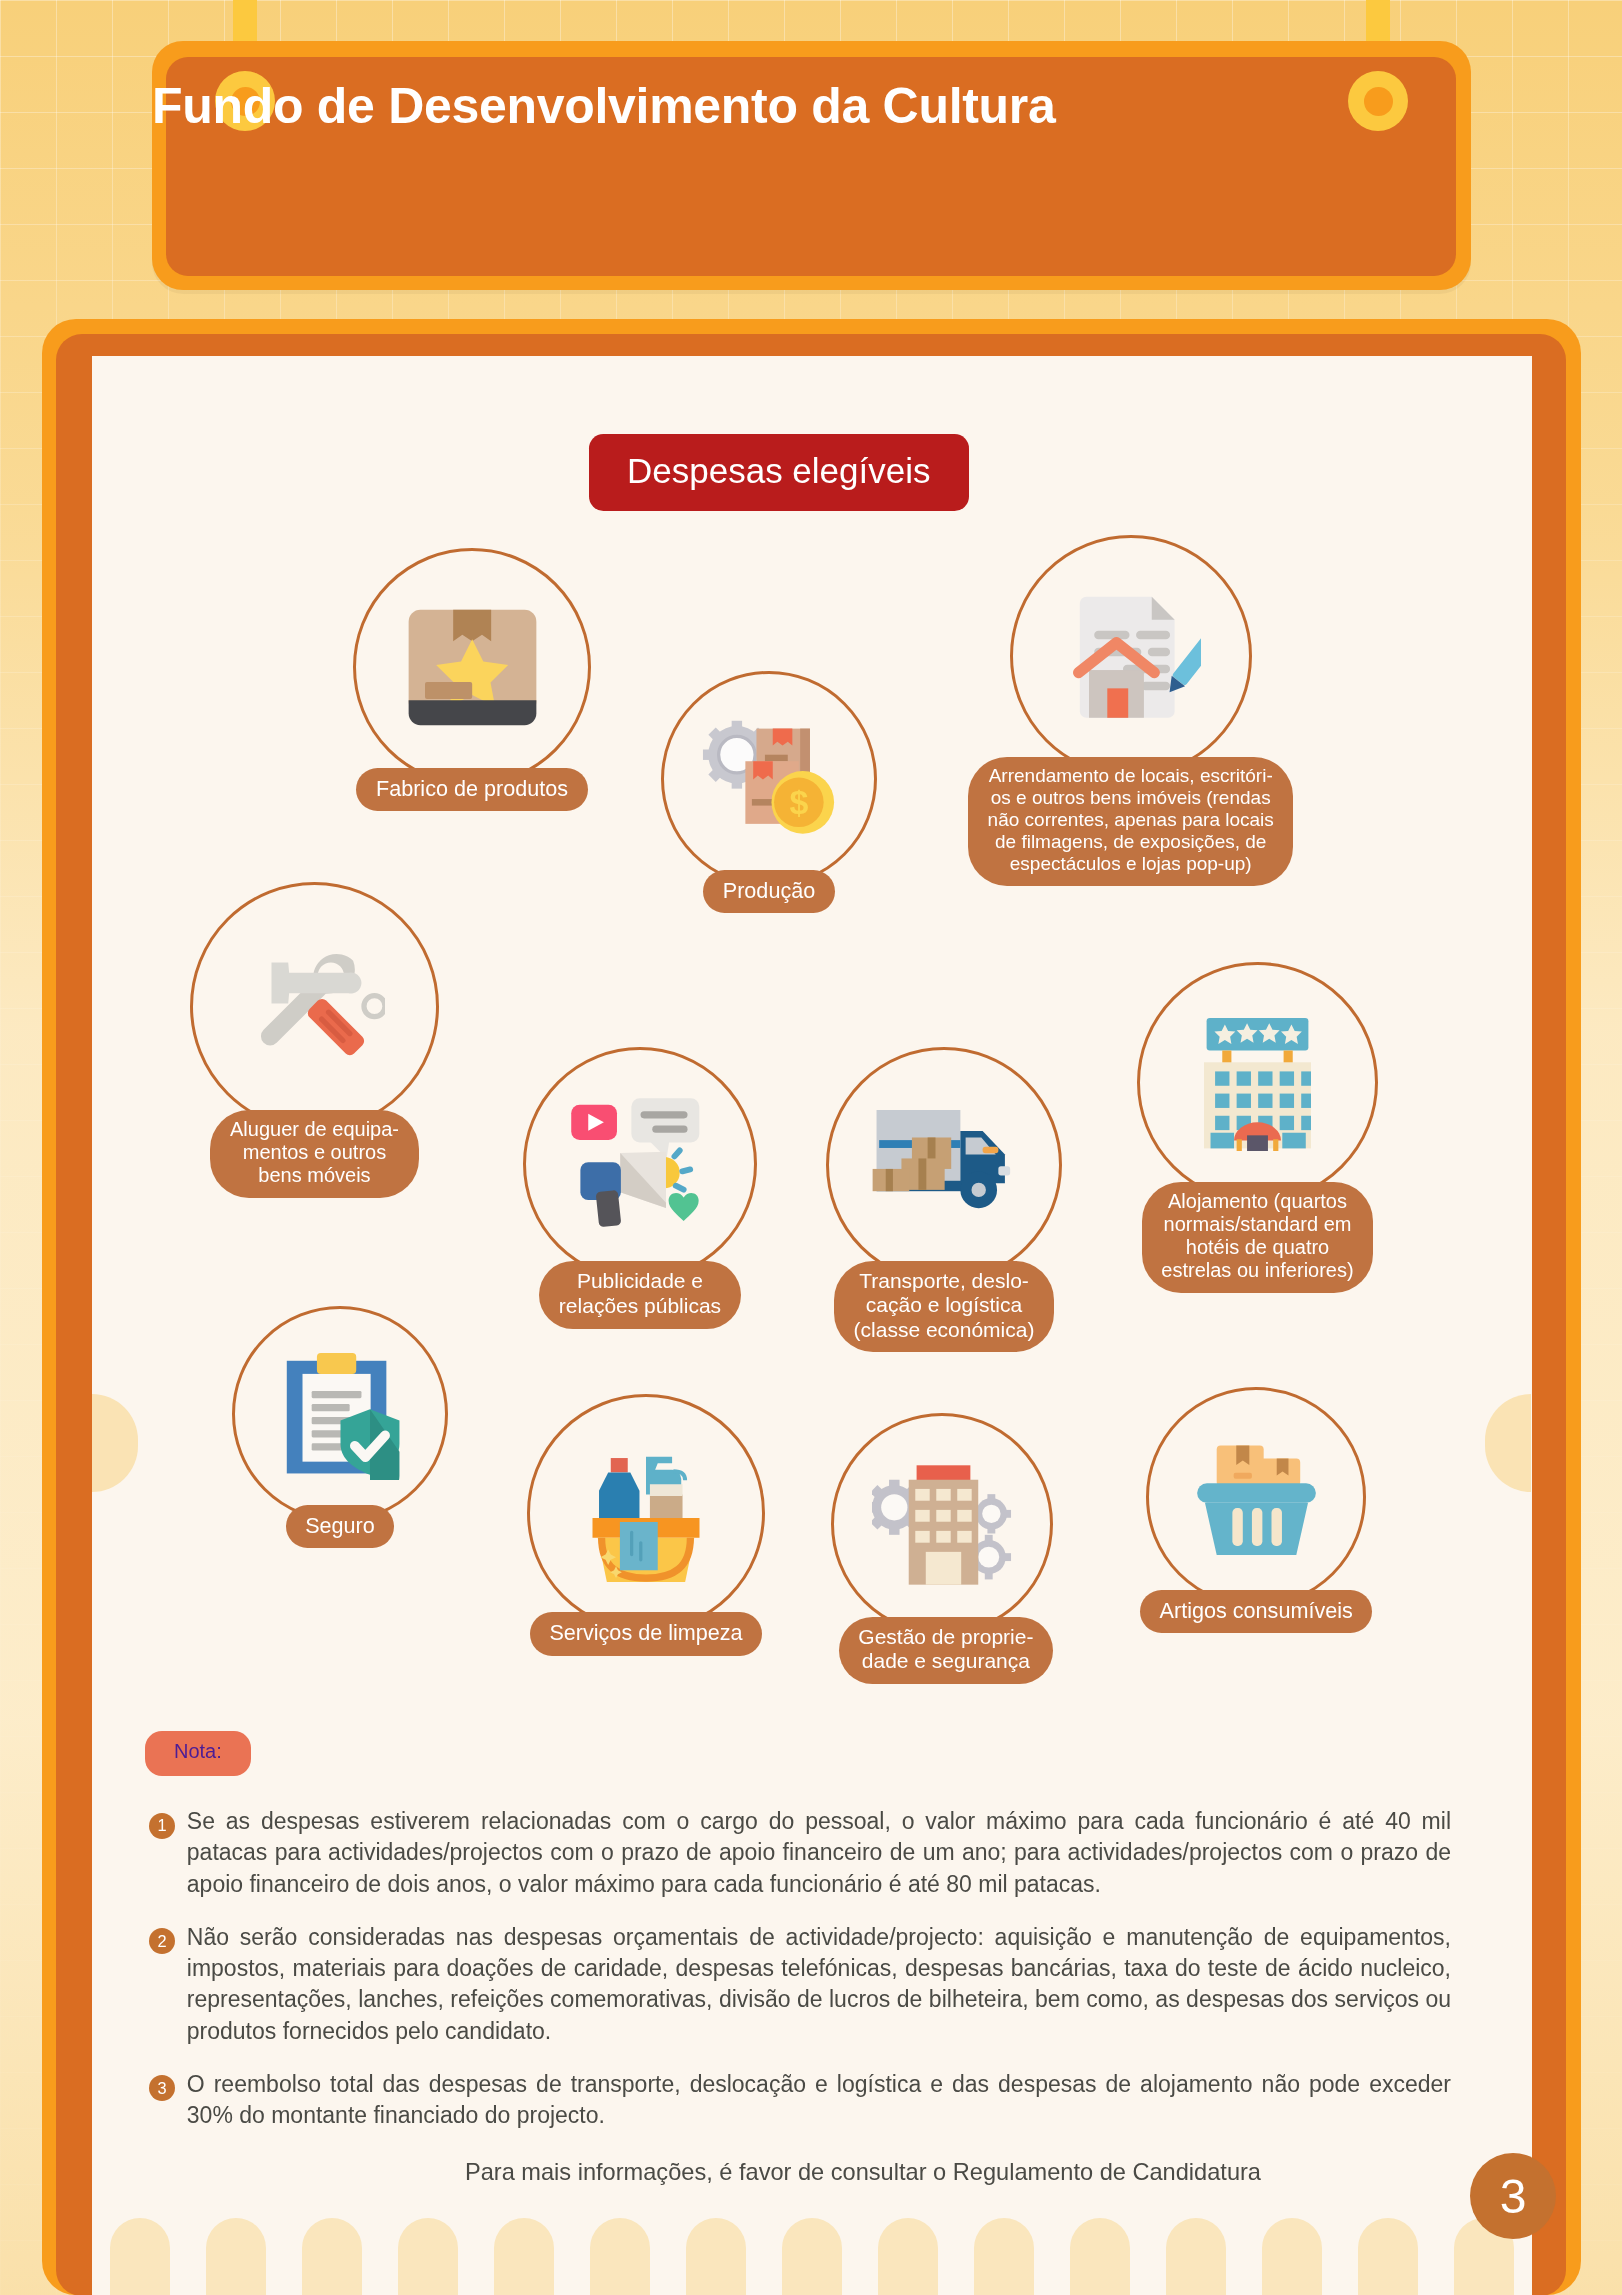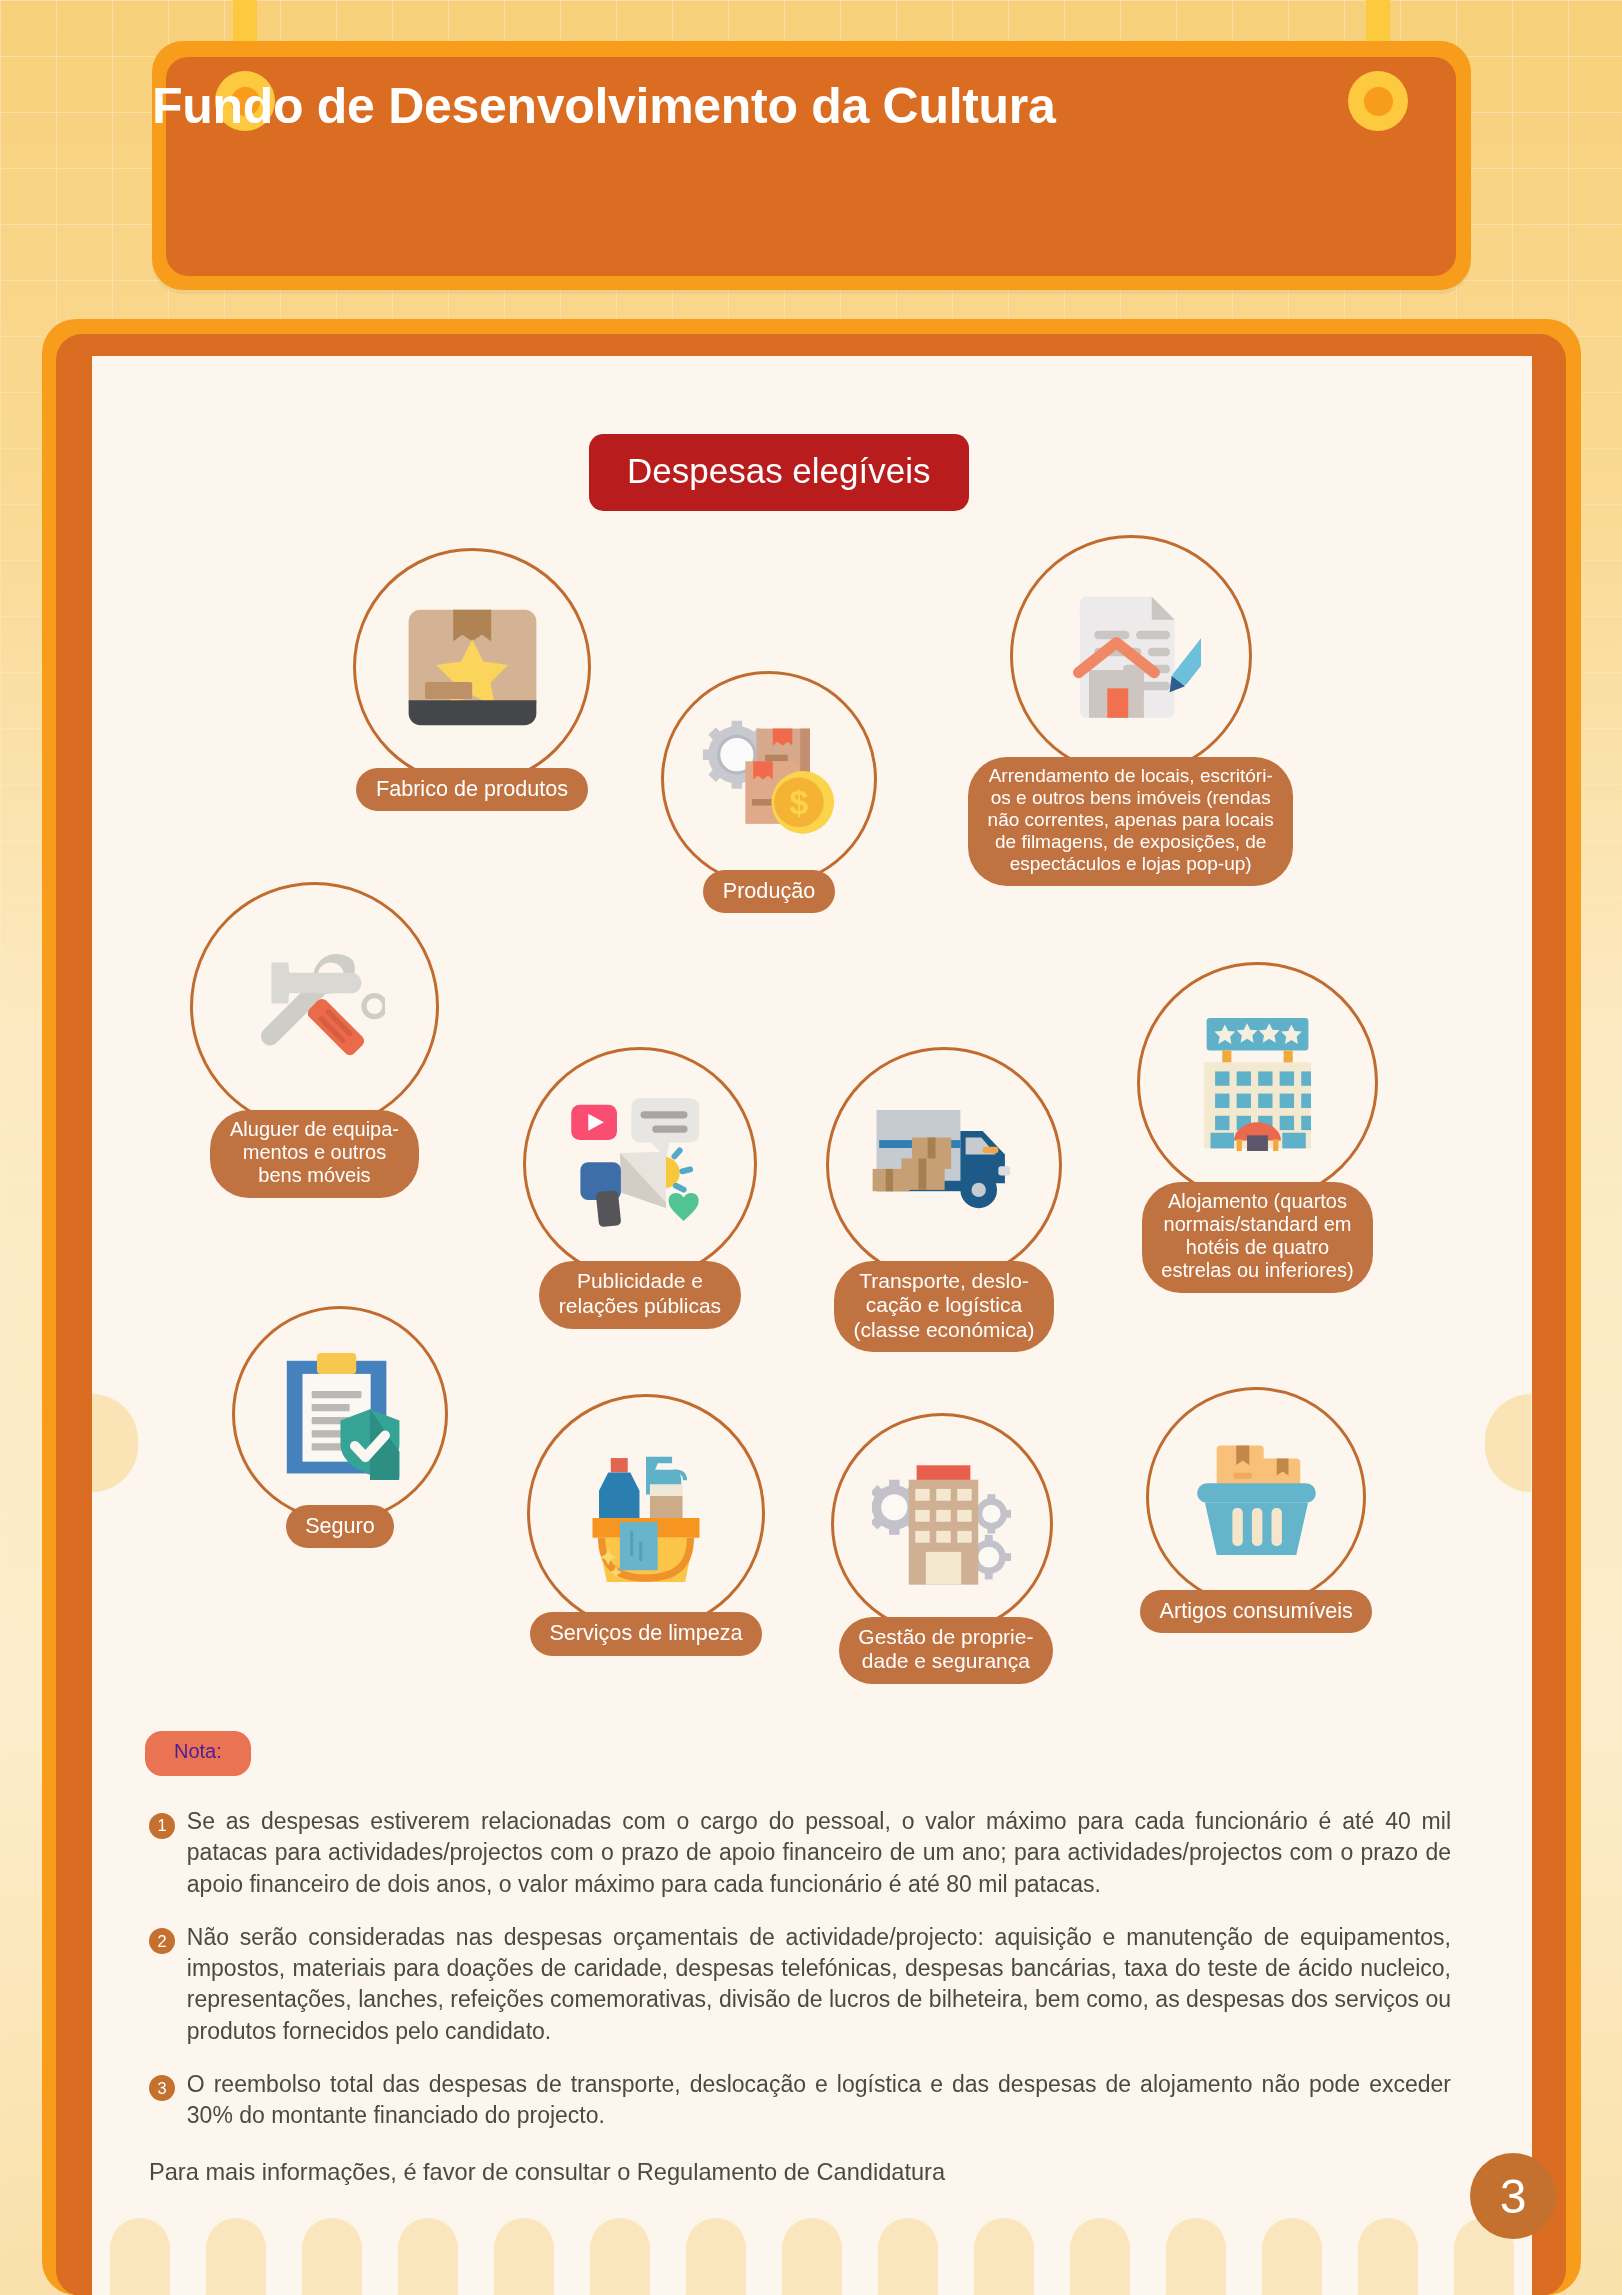--- a/index.html
+++ b/index.html
@@ -184,21 +184,21 @@
     font-size: 16.4px;
     display: flex; align-items: center; justify-content: center;
     margin-top: 6.5px; margin-right: 11.8px;
   }
   .note-txt {
     font-size: 23px; line-height: 1.36; color: #4a4a45;
     text-align: justify;
   }
   #footer-note {
     position: absolute; left: 149px; top: 2159px; width: 1112px;
-    text-align: left;
+    text-align: right;
     font-size: 23.6px; color: #4a4a45;
     z-index: 12;
   }
   #page-num {
     position: absolute; left: 1470px; top: 2153px;
     width: 86px; height: 86px; border-radius: 50%;
     background: #c4712f; color: #fff;
     font-size: 48px;
     display: flex; align-items: center; justify-content: center;
     z-index: 20;

